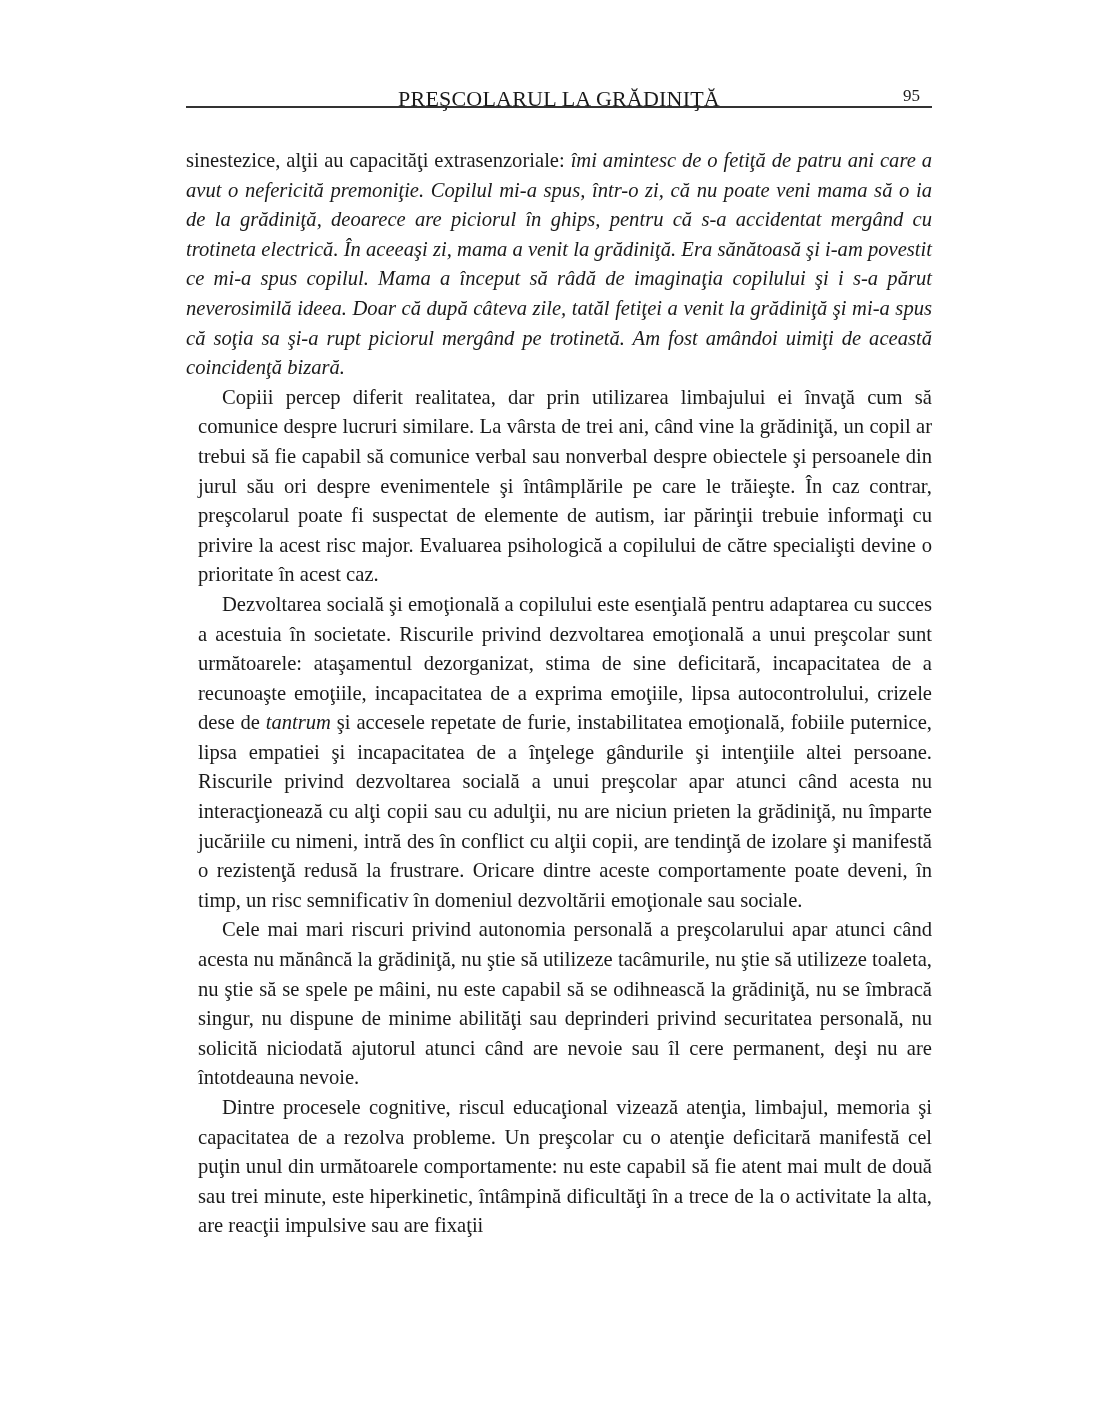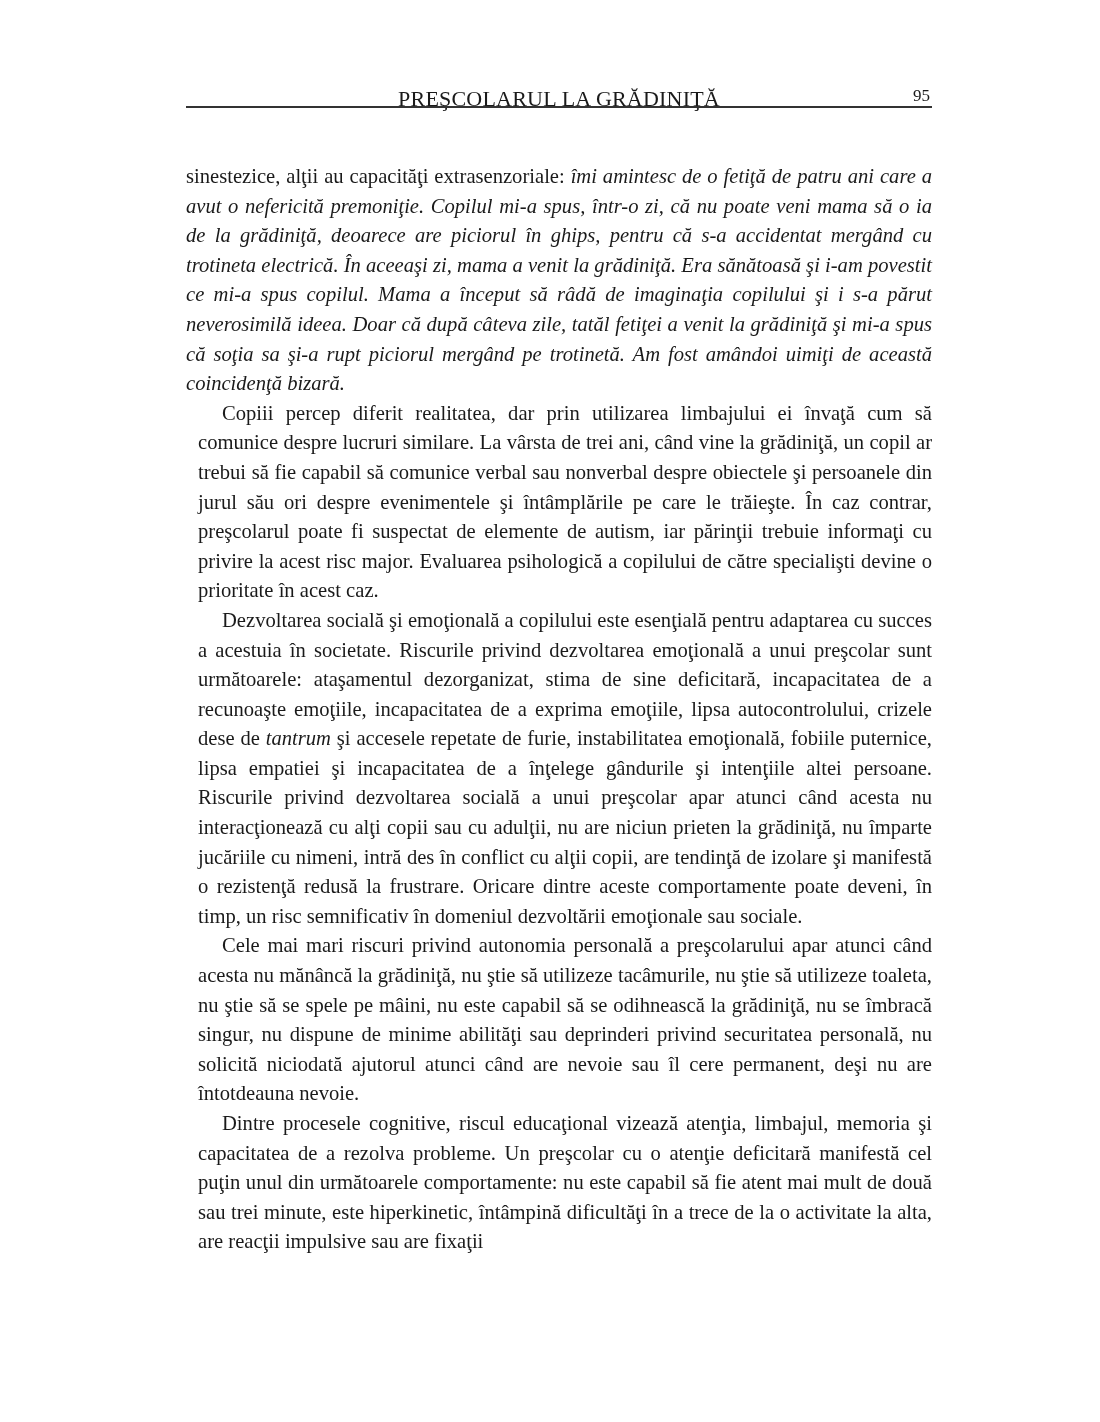--- a/index.html
+++ b/index.html
@@ -1,22 +1,22 @@
 <!DOCTYPE html>
 <html><head>
   <meta charset="utf-8">
   <style>
     html, body { margin: 0; padding: 0; background: #ffffff; }
     body { width: 1100px; height: 1422px; position: relative; overflow: hidden; color: #1a1a1a; }
     .page { position: absolute; left: 186px; top: 0; width: 746px; font-family: "Liberation Serif", serif; }
     .running-head { position: absolute; top: 84px; left: 0; width: 746px; height: 26px; }
     .running-title { position: absolute; left: 0; right: 0; text-align: center; font-size: 22px; letter-spacing: 0.2px; top: 2px; }
-    .page-number { position: absolute; right: 2px; top: 2px; font-size: 17px; text-align: right; }
+    .page-number { position: absolute; right: 12px; top: 2px; font-size: 17px; text-align: right; }
     .head-rule { position: absolute; top: 106px; left: 0; width: 746px; height: 2px; background: #333; }
-    .body-text { position: absolute; top: 162px; left: 0; width: 746px; font-size: 20.6px; line-height: 29.6px; text-align: justify; hyphens: manual; }
+    .body-text { position: absolute; top: 146px; left: 0; width: 746px; font-size: 20.6px; line-height: 29.6px; text-align: justify; hyphens: manual; }
     .body-text p { margin: 0; }
     .body-text p.indent { text-indent: 24px; margin-left: 12px; }
     .it { font-style: italic; }
   </style>
 </head>
 <body>
 
 <div class="page">
   <div class="running-head">
     <div class="running-title">PREŞCOLARUL LA GRĂDINIŢĂ</div>

